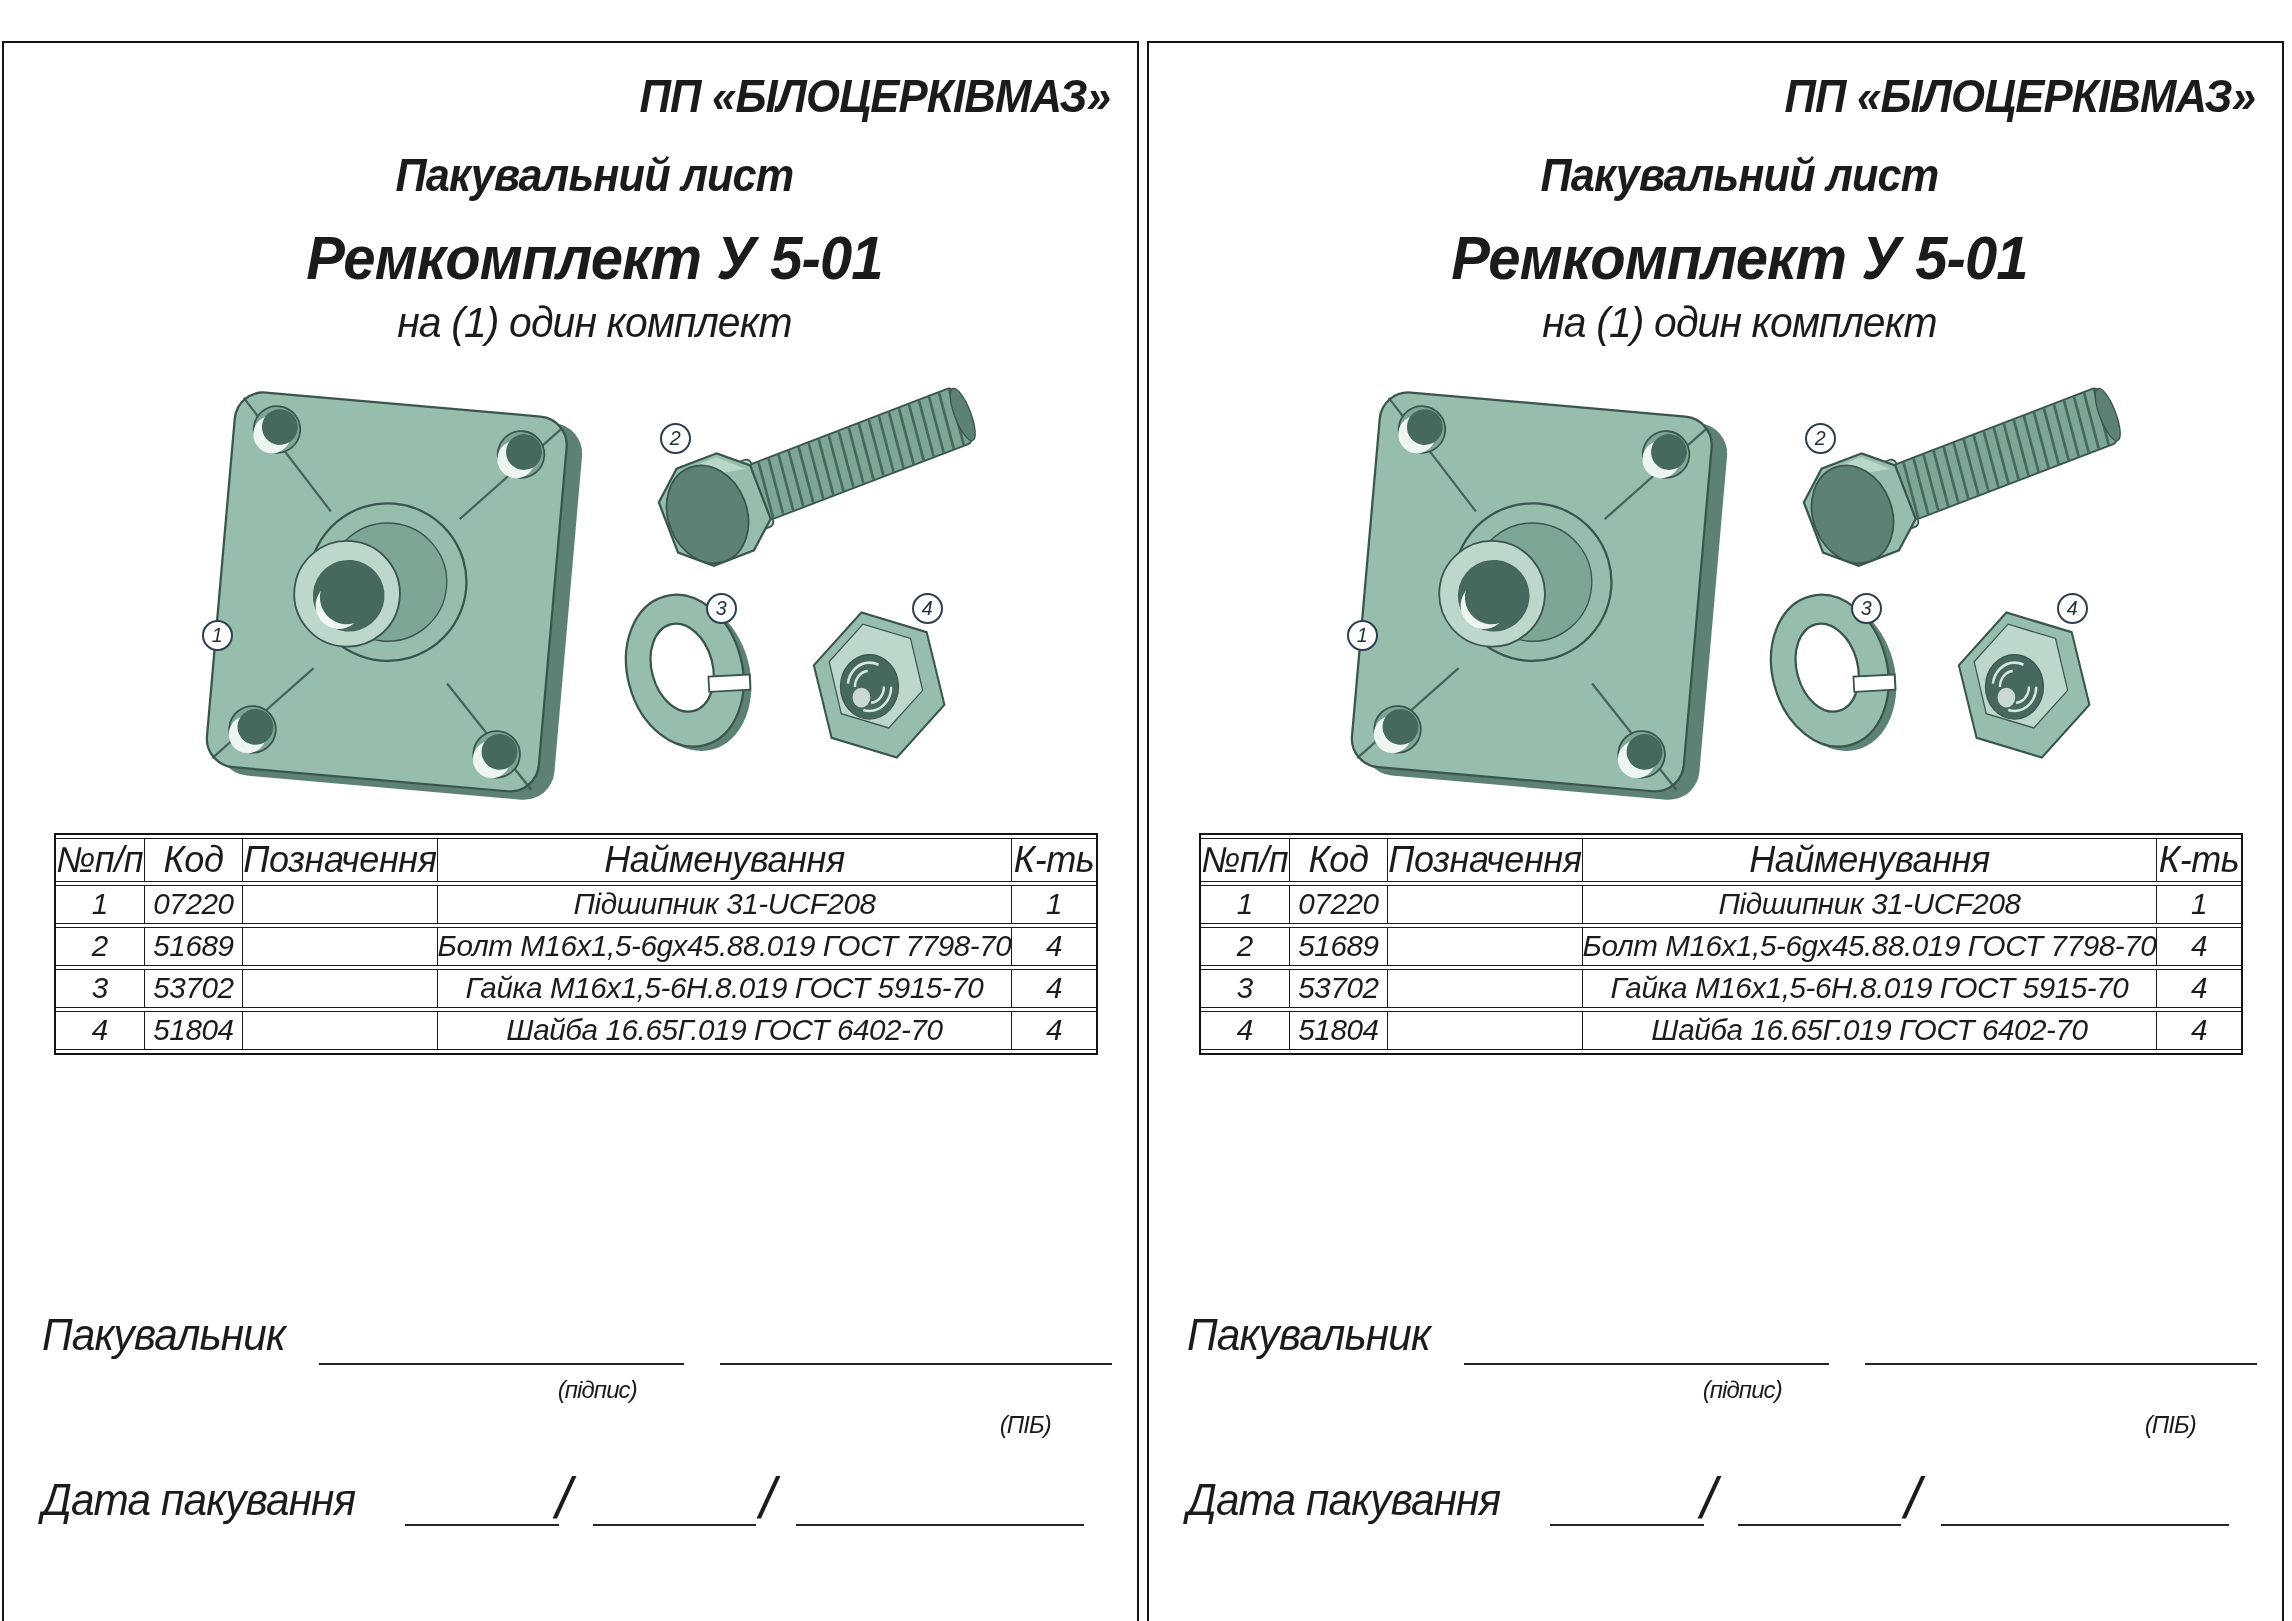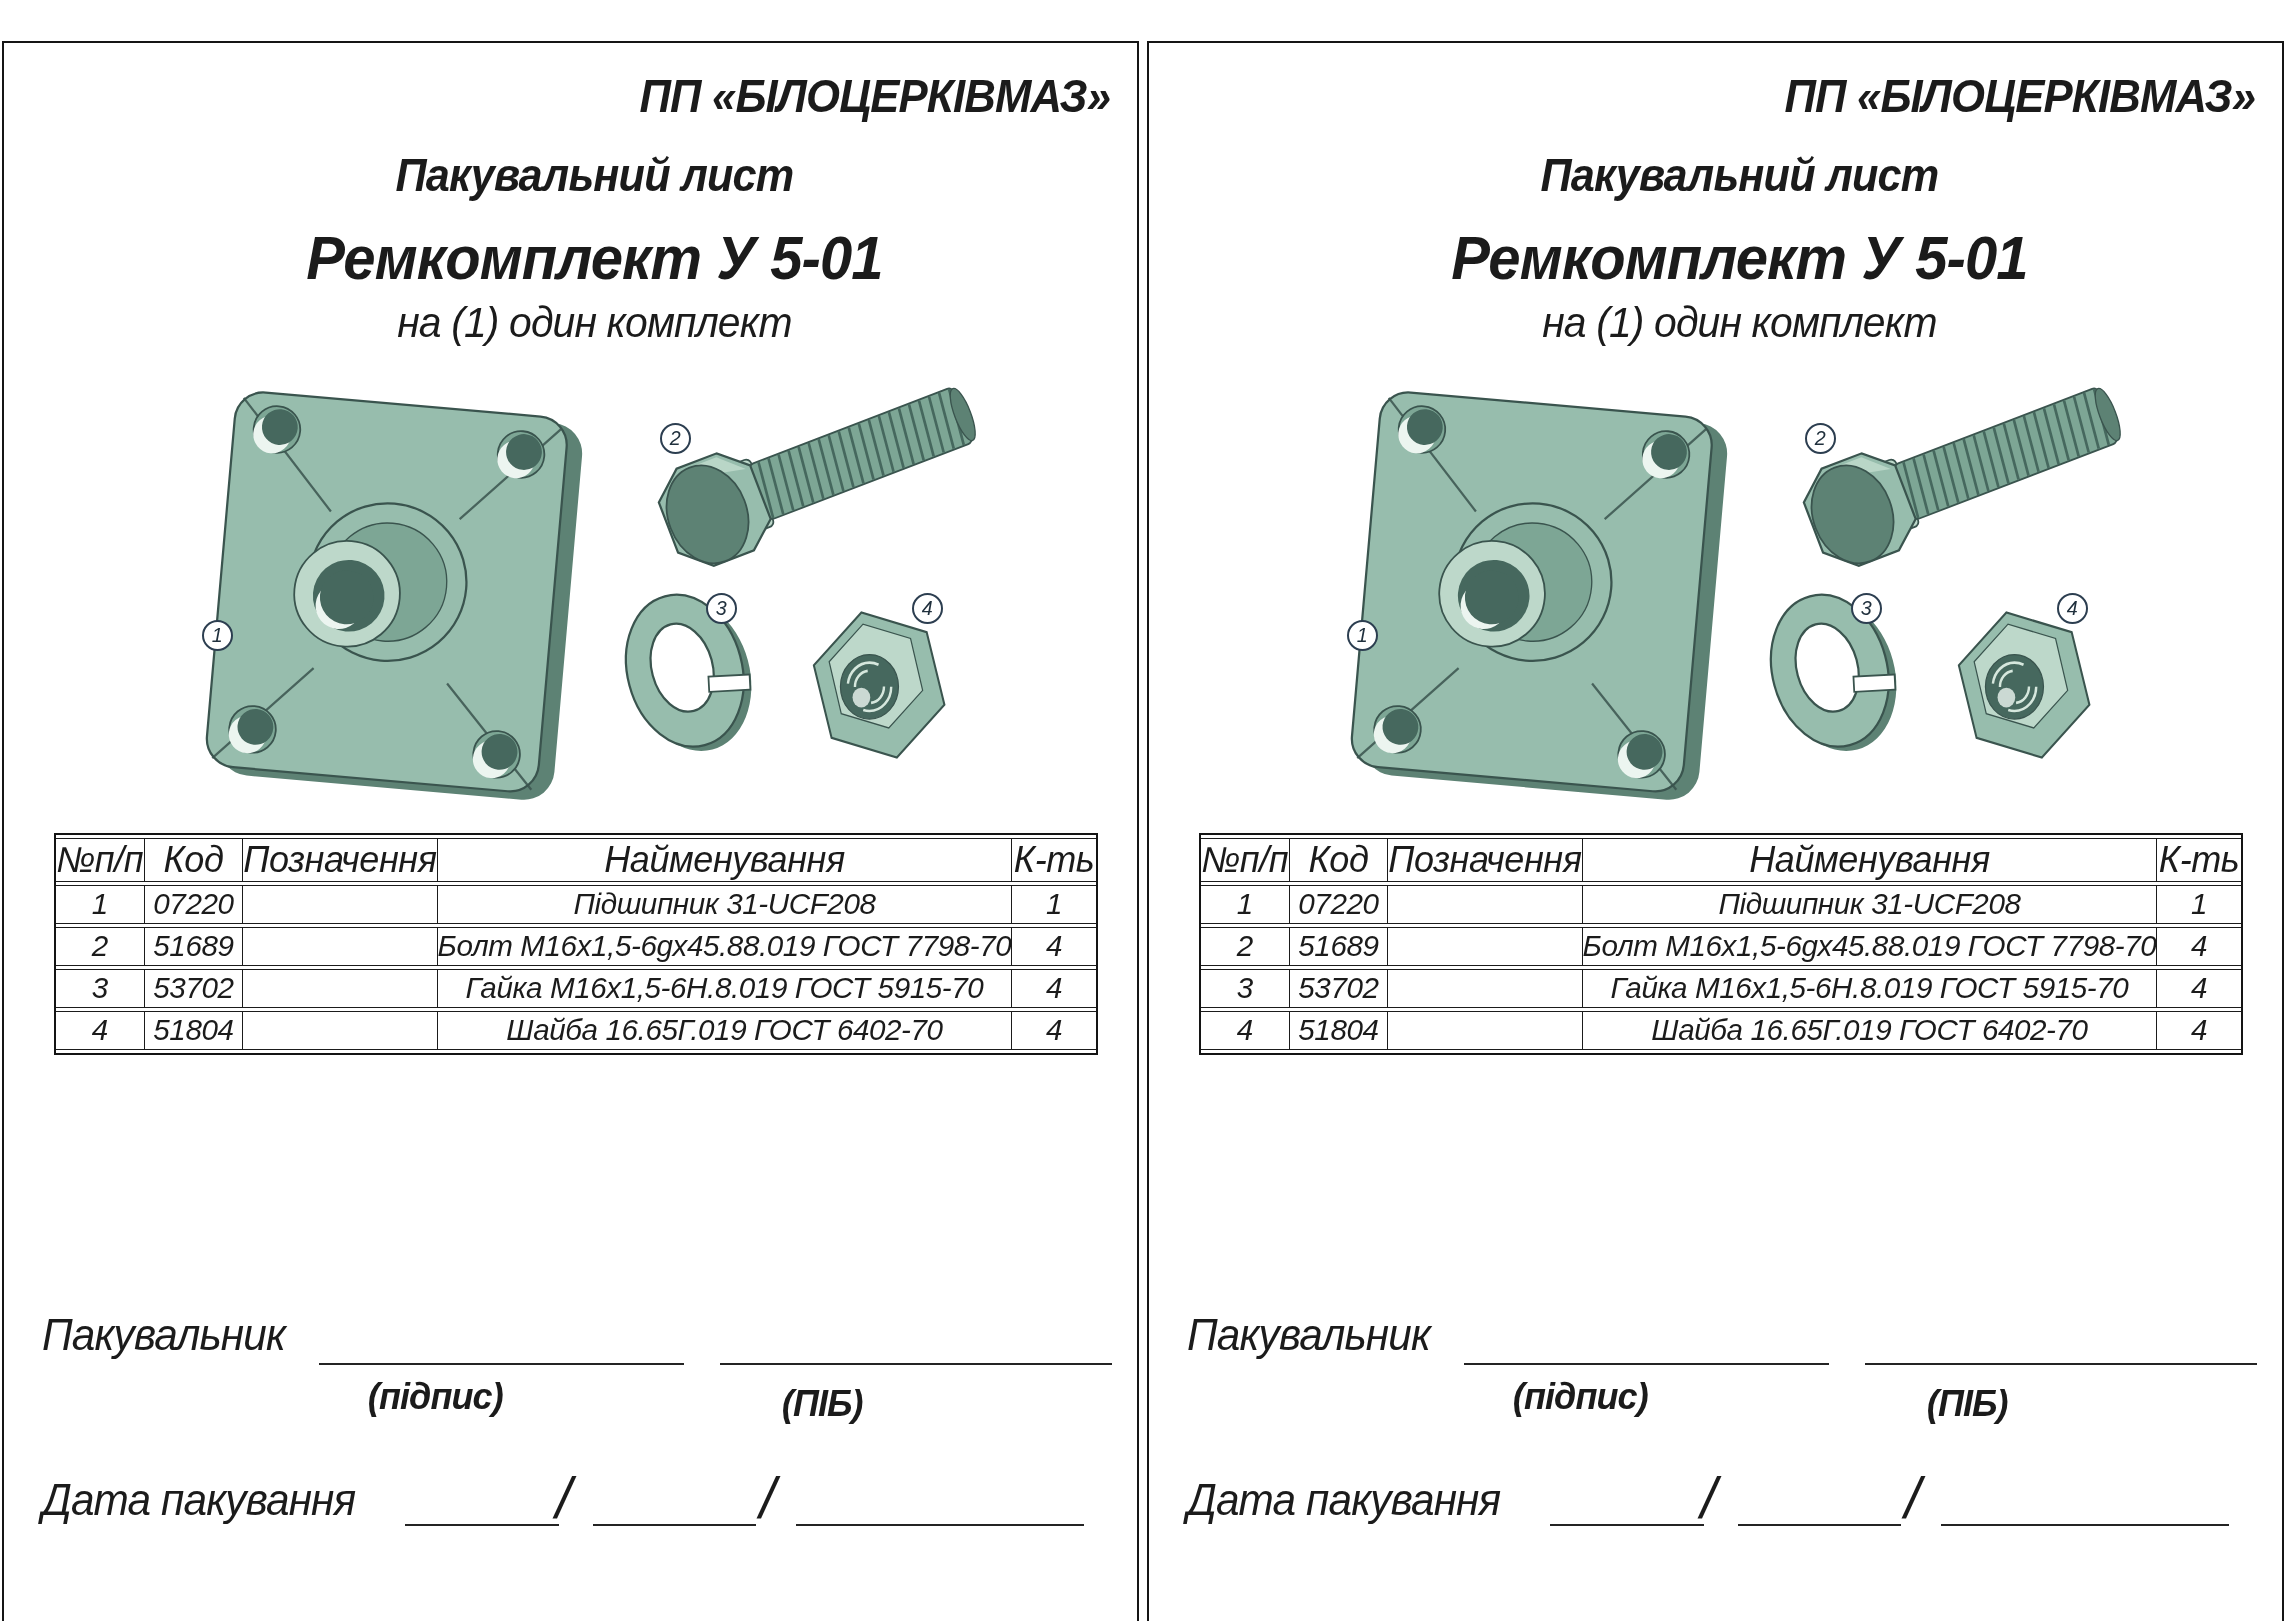--- a/index.html
+++ b/index.html
@@ -88,27 +88,27 @@
     font-weight:normal;white-space:nowrap;overflow:hidden;
     letter-spacing:-0.4px;
   }
   th:first-child,td:first-child{border-left:none;}
   th{height:43px;font-size:36px;}
   td{height:39px;font-size:29.6px;}
   
   .lbl{position:absolute;font-size:45px;letter-spacing:-0.9px;white-space:nowrap;
        transform:scaleX(.94);transform-origin:left center;}
   .uline{position:absolute;height:0;border-top:2.7px solid #242424;}
-  .cap{position:absolute;font-size:36px;text-align:left;letter-spacing:-0.9px;font-weight:bold;}
+  .cap{position:absolute;font-size:24px;text-align:right;letter-spacing:-0.9px;}
   .slash{position:absolute;font-size:57px;font-style:italic;}
   .sig-label{top:1266px;left:38px;}
   .sig-line-1{top:1320px;left:315px;width:365px;}
   .sig-line-2{top:1320px;left:716px;width:392px;}
   .cap-sign{top:1333px;left:364px;width:269px;}
-  .cap-name{top:1340px;left:778px;width:269px;}
+  .cap-name{top:1368px;left:778px;width:269px;}
   .date-label{top:1431px;left:38px;}
   .date-line-1{top:1481px;left:401px;width:154px;}
   .date-slash-1{top:1422px;left:552px;}
   .date-line-2{top:1481px;left:589px;width:163px;}
   .date-slash-2{top:1422px;left:756px;}
   .date-line-3{top:1481px;left:792px;width:288px;}
 </style>
 </head>
 <body>
 

